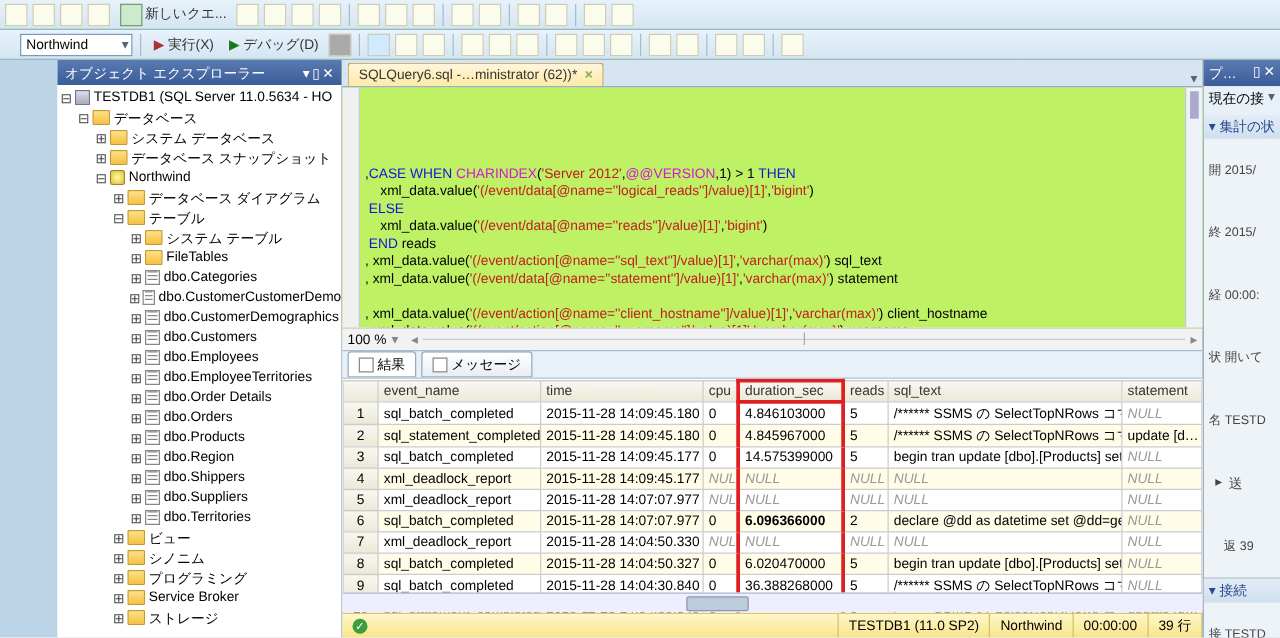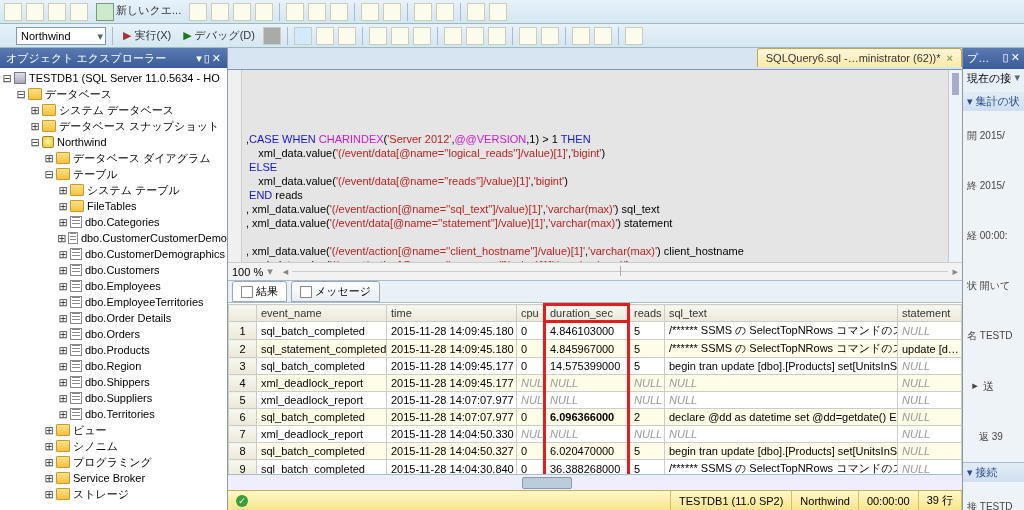--- a/index.html
+++ b/index.html
@@ -5,42 +5,42 @@
 * { margin: 0; padding: 0; box-sizing: border-box; font-family: "MS UI Gothic", Tahoma, sans-serif; font-size: 11px; }
 body { background: #bcd4e6; width: 1024px; height: 510px; overflow: hidden; position: relative; }
 
 .toolbar { background: linear-gradient(#e8f2fa, #d4e6f2); height: 24px; display: flex; align-items: center; padding: 0 4px; border-bottom: 1px solid #9bb; gap: 4px; }
 .toolbar .sep { width: 1px; height: 18px; background: #abc; margin: 0 2px; }
 .toolbar .icon-btn { width: 18px; height: 18px; display: inline-block; background: #fcfcec; border: 1px solid #ccb; }
 .toolbar .combo { background: #fff; border: 1px solid #7a9cbb; padding: 1px 14px 1px 4px; position: relative; min-width: 90px; height: 18px; line-height: 14px; }
 .toolbar .combo::after { content: "▾"; position: absolute; right: 2px; top: 1px; color: #567; }
 .toolbar .menu-text { color: #333; padding: 0 4px; }
 
-.pane-container { display: flex; height: 462px; }
+.pane-container { display: flex; height: 462px; margin-left: 46px; }
 .left-pane { width: 228px; background: #fafdff; border-right: 1px solid #89a; display: flex; flex-direction: column; }
 .pane-title { background: linear-gradient(#5a7ab2,#3a5c98); color: #fff; padding: 3px 6px; display: flex; align-items: center; justify-content: space-between; height: 20px; }
 .pane-title .ctrls { display: flex; gap: 2px; font-size: 9px; }
 .pane-sub { background: #e8f0f8; padding: 2px 4px; border-bottom: 1px solid #abc; display: flex; align-items: center; gap: 3px; }
 .pane-sub .combo-btn { display:inline-block; width:14px;height:14px;border:1px solid #abc;background:#eef;}
 
 .tree { flex: 1; overflow: auto; background: #fff; padding: 2px 0; }
 .tree-row { display: flex; align-items: center; height: 16px; white-space: nowrap; }
 .tree-row .exp { width: 14px; text-align: center; color: #444; cursor: pointer; }
 .tree-row .folder-icon { width: 14px; height: 12px; background: linear-gradient(#ffe08a,#f5c23b); border: 1px solid #c89a2a; margin-right: 3px; border-radius: 1px; }
 .tree-row .table-icon { width: 12px; height: 12px; background: #fff; border: 1px solid #888; margin-right: 3px; display:inline-block; position:relative;}
 .tree-row .table-icon::after{content:"";position:absolute;left:1px;top:3px;right:1px;height:1px;background:#888;box-shadow:0 3px 0 #888,0 -3px 0 #888;}
 .tree-row .db-icon { width: 12px; height: 12px; background: radial-gradient(#fffc9a,#e0c040); border: 1px solid #a8851a; border-radius: 2px; margin-right: 3px; }
 .tree-row .srv-icon { width: 12px; height: 12px; background: linear-gradient(#dde,#aab); border: 1px solid #778; margin-right: 3px; }
 .tree-row .lbl { cursor: default; }
 
 .mid-pane { flex: 1; display: flex; flex-direction: column; background: #fff; }
-.tabbar { background: #d7e5f2; height: 22px; display: flex; align-items: flex-end; padding-left: 4px; border-bottom: 1px solid #8299b5; flex-direction: column; }
+.tabbar { background: #d7e5f2; height: 22px; display: flex; align-items: flex-end; padding-left: 4px; border-bottom: 1px solid #8299b5; }
 .tab { background: linear-gradient(#fff6dc,#ffe9a6); border: 1px solid #c4a646; border-bottom: none; padding: 3px 8px; border-radius: 3px 3px 0 0; color: #333; position: relative; }
 .tab .x { color: #8a5; margin-left: 6px; font-weight: bold; }
-.editor { flex: 1; background: #e5e5e5; font-family: Consolas, "MS Gothic", monospace; font-size: 11px; padding: 6px 4px 6px 18px; white-space: pre; overflow: hidden; line-height: 14px; color: #000; position: relative; }
+.editor { flex: 1; background: #bef264; font-family: Consolas, "MS Gothic", monospace; font-size: 11px; padding: 6px 4px 6px 18px; white-space: pre; overflow: hidden; line-height: 14px; color: #000; position: relative; }
 .kw { color: #1414d7; }
 .fn { color: #d217d2; }
 .st { color: #c02020; }
 .editor .gutter { position: absolute; top: 0; bottom: 0; left: 0; width: 14px; background: #f0f0f0; border-right: 1px solid #ccc; }
 .editor .vruler { position:absolute; right:0; top:0; bottom:0; width:14px; background:#eef3f8; border-left:1px solid #bcd; }
 .editor .vruler .thin { position:absolute; right:3px; top:3px; width:7px; height:22px; background:#aac; }
 
 .zoombar { height: 18px; background: #f2f2f2; border-top: 1px solid #ccc; display: flex; align-items: center; font-size: 10px; padding: 0 4px; gap: 4px; }
 .zoombar .sl { flex:1; height:1px; background:#ccc; position:relative; }
 .zoombar .sl::after{content:"";position:absolute;left:50%;top:-5px;width:1px;height:10px;background:#aaa;}

